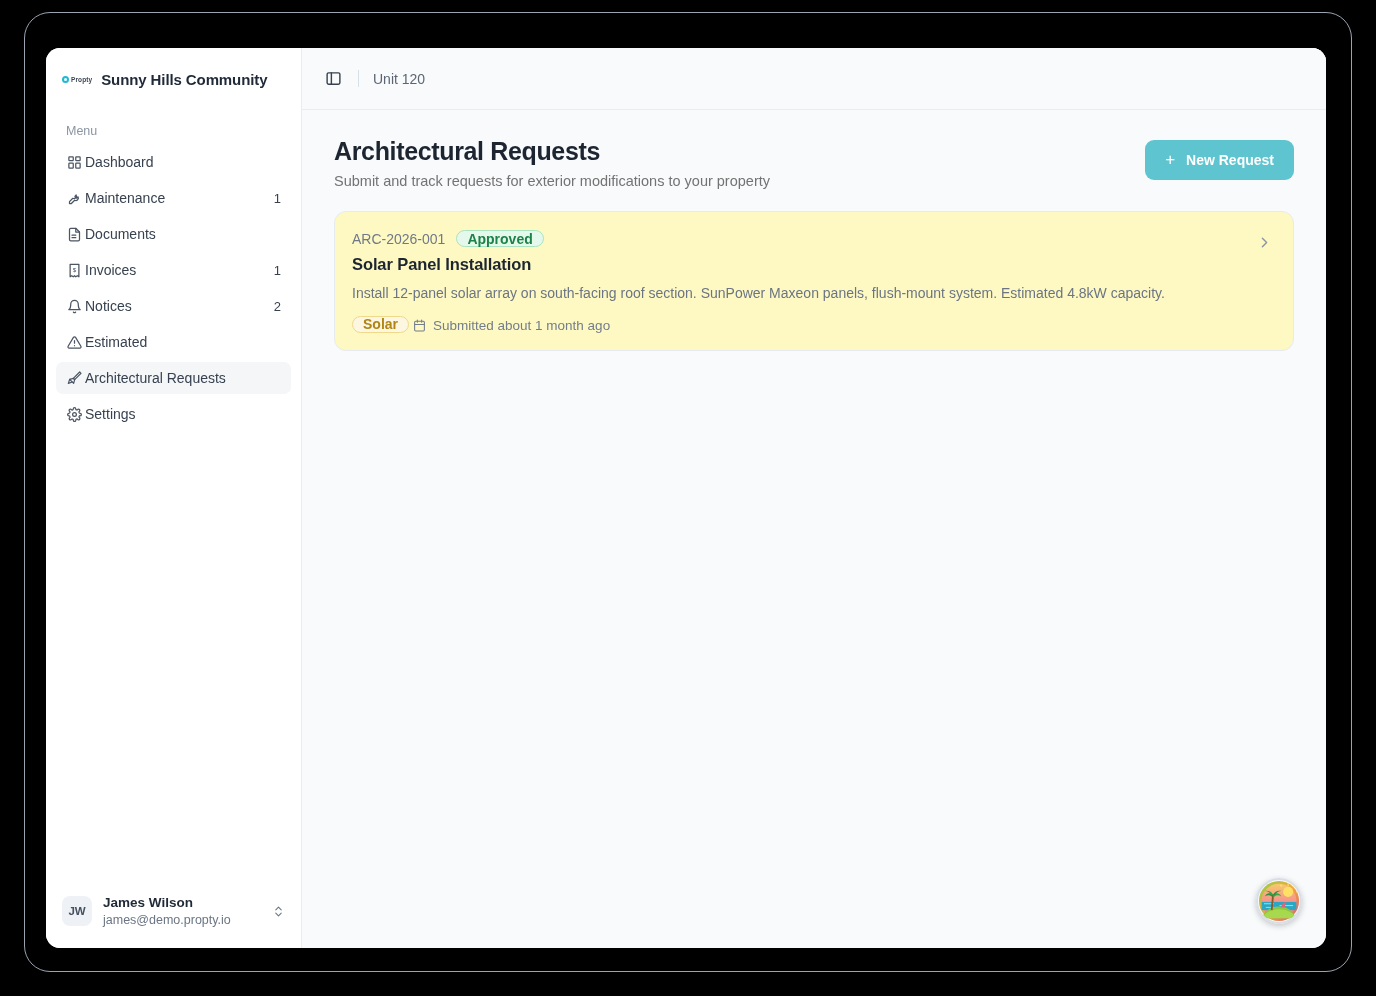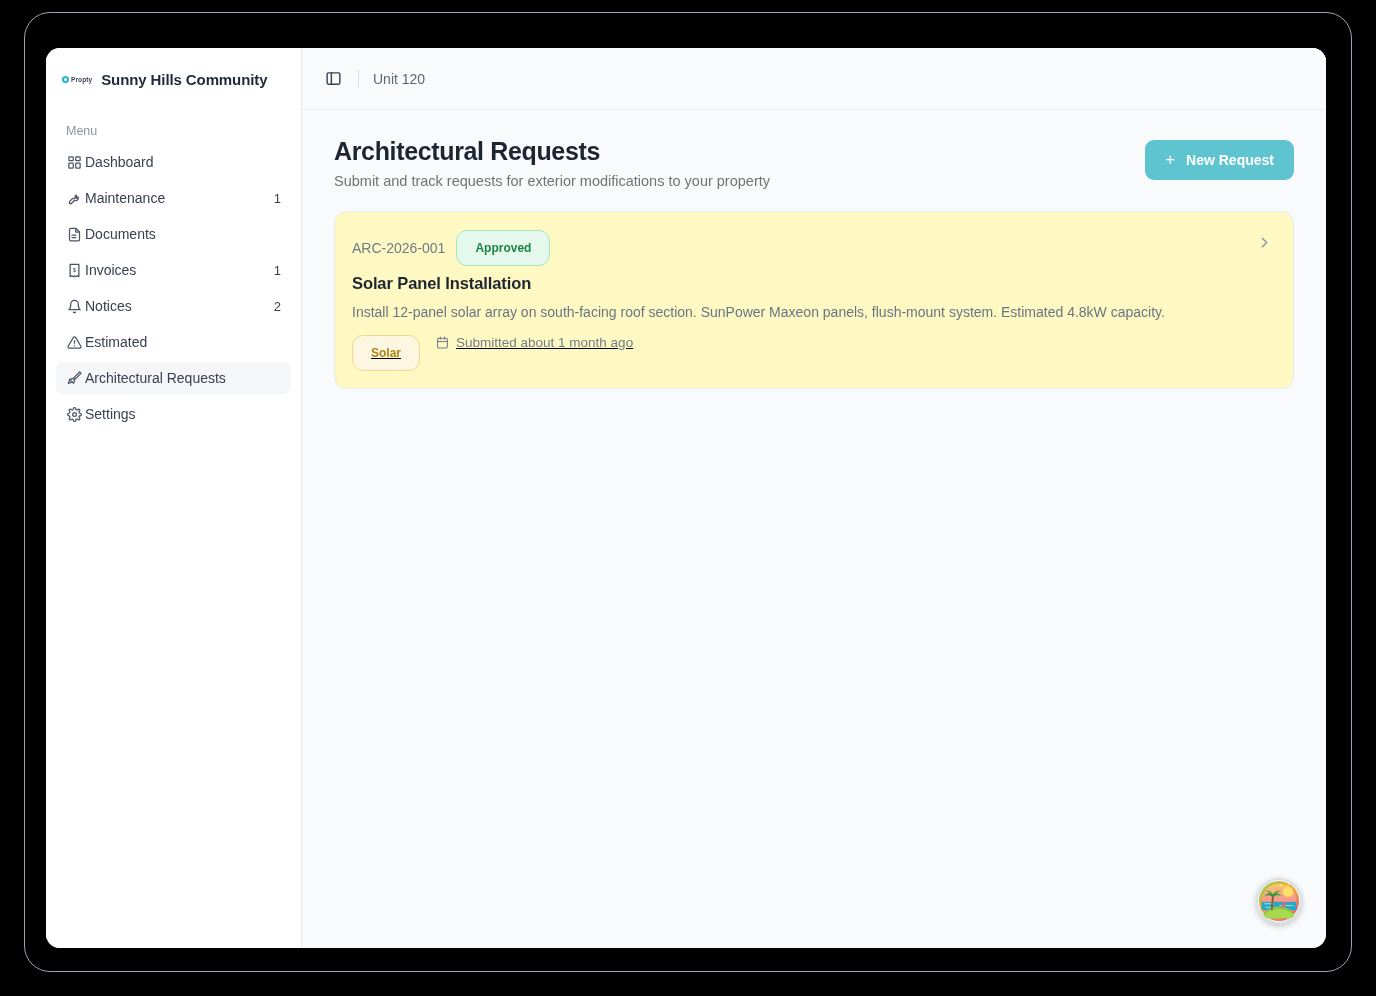--- a/index.html
+++ b/index.html
@@ -234,24 +234,24 @@
     gap: 11px;
     margin-bottom: 8px;
   }
   .req-code {
     font-size: 14px;
     color: #6f7988;
   }
   .pill {
     display: inline-flex;
     align-items: center;
-    height: 36px;
-    padding: 0 18px;
+    height: 17px;
+    padding: 0 10px;
     border-radius: 11px;
-    font-size: 12px;
+    font-size: 14px;
     font-weight: bold;
   }
   .pill-approved {
     background: #e5f8ec;
     border: 1px solid #a9e3c0;
     color: #1d8247;
   }
   .pill-tag {
     background: #fdf6e0;
     border: 1px solid #f0d98a;
@@ -265,23 +265,22 @@
     letter-spacing: -0.1px;
   }
   .req-desc {
     font-size: 14px;
     color: #6b7583;
     line-height: 1.45;
     margin-bottom: 12px;
   }
   .req-meta {
     display: flex;
-    align-items: flex-start;
-    gap: 16px;
-    text-decoration: underline;
+    align-items: flex-end;
+    gap: 4px;
   }
   .meta-date {
     display: flex;
     align-items: center;
     gap: 7px;
     font-size: 13.5px;
     color: #737d8b;
   }
   .req-chevron {
     color: #8b95a3;
@@ -416,20 +415,33 @@
               </svg>
           </span>
           <span class="lbl">Settings</span>
           <span class="count"></span>
         </div>
 
       </nav>
 
       <div class="sidebar-spacer"></div>
 
+      <div class="user-block">
+        <span class="avatar">JW</span>
+        <span class="user-text">
+          <span class="user-name" style="display:block;">James Wilson</span>
+          <span class="user-email" style="display:block;">james@demo.propty.io</span>
+        </span>
+        <span class="updown">
+          <svg width="13" height="13" viewBox="0 0 24 24" fill="none" stroke="currentColor" stroke-width="2" stroke-linecap="round" stroke-linejoin="round">
+              <polyline points="7 15 12 20 17 15"></polyline>
+              <polyline points="7 9 12 4 17 9"></polyline>
+            </svg>
+        </span>
+      </div>
 
     </aside>
 
     <section class="main">
 
       <div class="topbar">
         <span class="panel-toggle">
           <svg width="17" height="17" viewBox="0 0 24 24" fill="none" stroke="currentColor" stroke-width="2" stroke-linecap="round" stroke-linejoin="round">
               <rect x="3" y="4" width="18" height="16" rx="2"></rect>
               <line x1="9" y1="4" x2="9" y2="20"></line>

